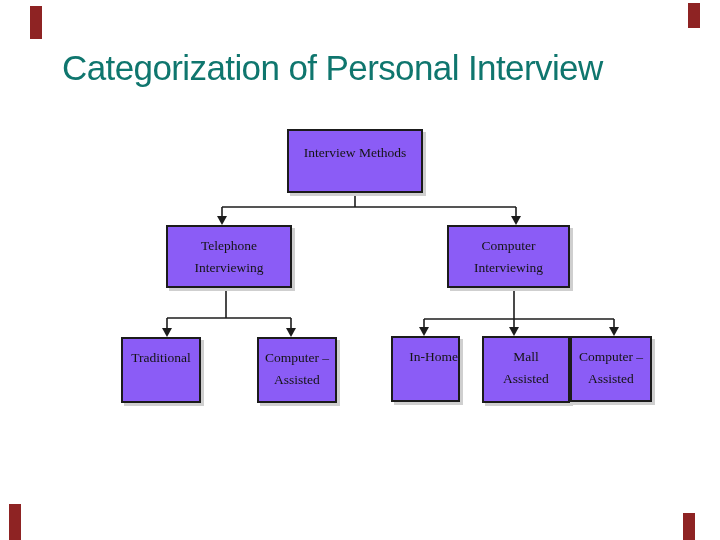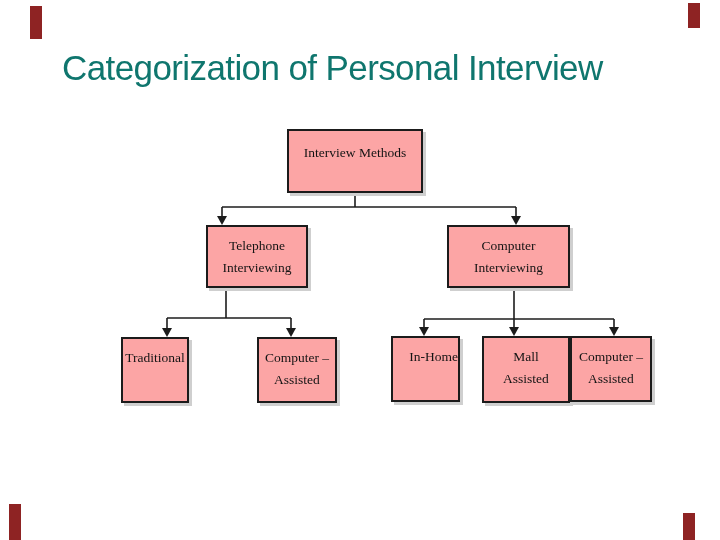--- a/index.html
+++ b/index.html
@@ -16,31 +16,31 @@
   .accent { position:absolute; width:12px; background:#8e2323; }
   #bar-tl { left:30px;  top:6px;   height:33px; }
   #bar-tr { left:688px; top:3px;   height:25px; }
   #bar-bl { left:9px;   top:504px; height:36px; }
   #bar-br { left:683px; top:513px; height:27px; }
 
   .connectors { position:absolute; left:0; top:0; pointer-events:none; }
 
   .node {
     position:absolute; box-sizing:border-box;
-    background:#fca5a5; border:2px solid #1b1b1b;
+    background:#8b5cf6; border:2px solid #1b1b1b;
     box-shadow:3px 3px 0 #cfcfcf;
     text-align:center; color:#141414;
     font-family:"Liberation Serif","DejaVu Serif",serif;
     font-size:13.5px; line-height:22px; padding-top:8px;
   }
   .node span { display:block; }
   #n-interview-methods { left:287px; top:129px; width:136px; height:64px; padding-top:11px; }
-  #n-telephone        { left:166px; top:225px; width:102px; height:63px;margin-left:40px; }
+  #n-telephone        { left:166px; top:225px; width:126px; height:63px; }
   #n-personal         { left:447px; top:225px; width:123px; height:63px; }
-  #n-traditional      { left:121px; top:337px; width:68px;  height:66px; }
+  #n-traditional      { left:121px; top:337px; width:80px;  height:66px; }
   #n-computer1        { left:257px; top:337px; width:80px;  height:66px; }
   #n-inhome           { left:391px; top:336px; width:69px;  height:66px;text-align:right; }
   #n-mall             { left:482px; top:336px; width:88px;  height:67px; }
   #n-computer2        { left:570px; top:336px; width:82px;  height:66px; }
 </style>
 </head>
 <body>
 
 <div class="slide">
 

